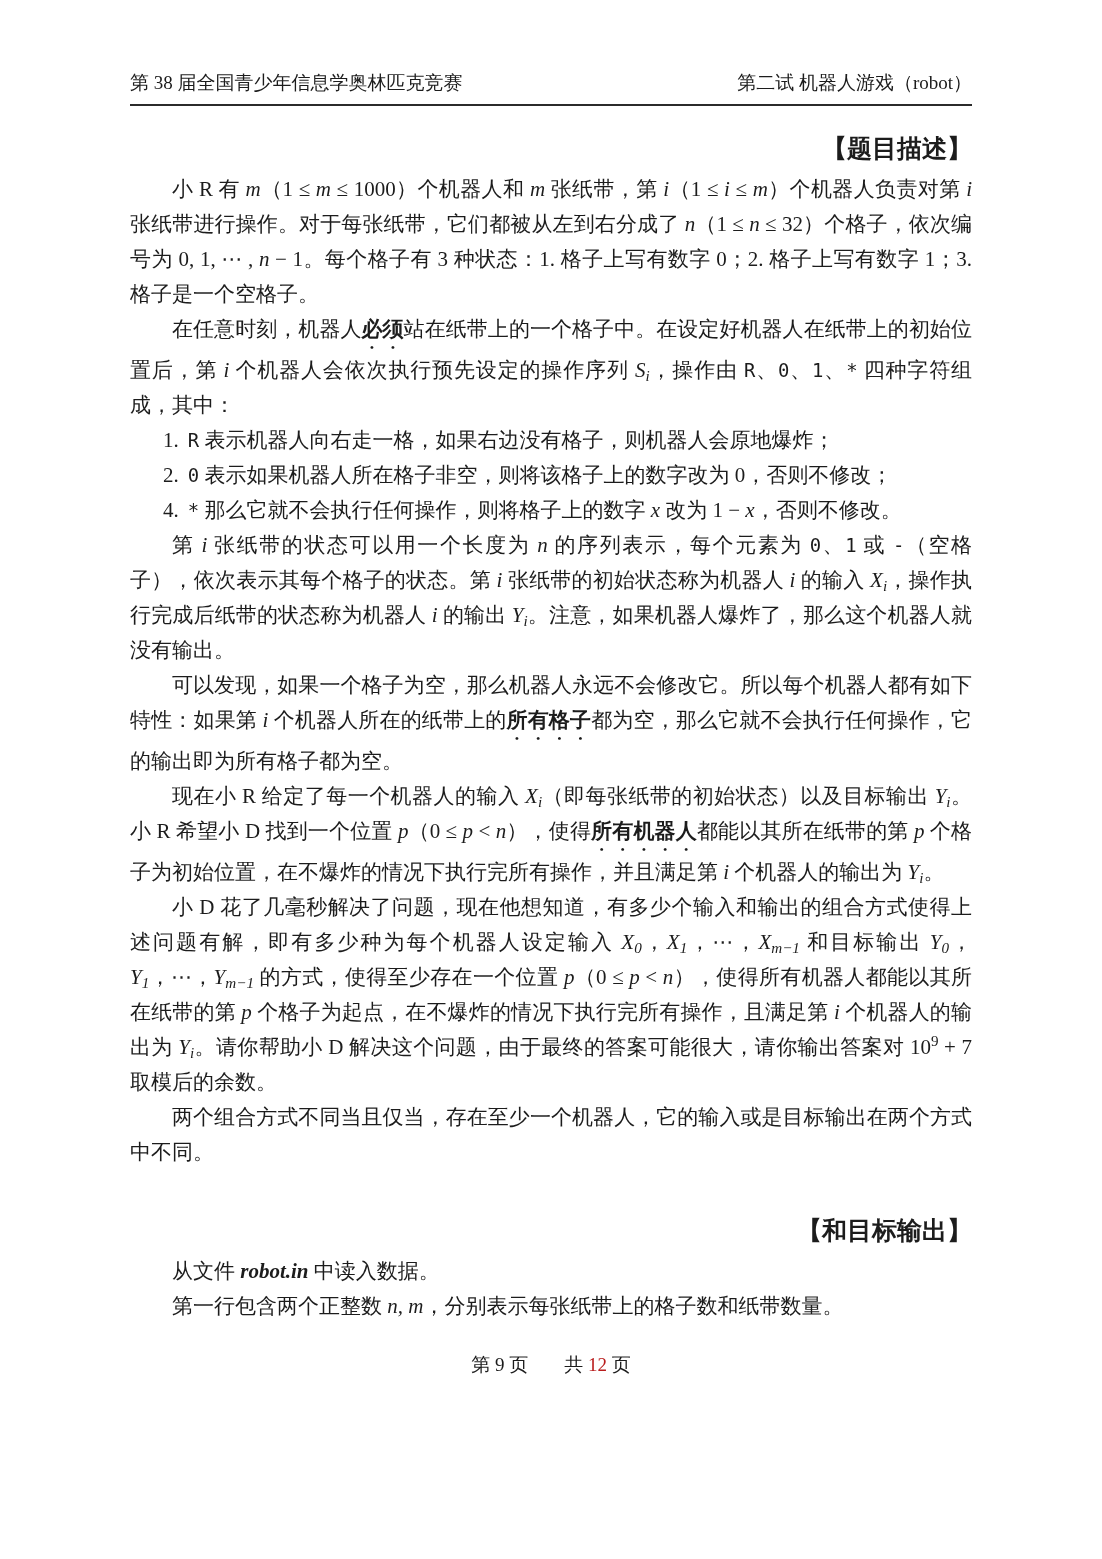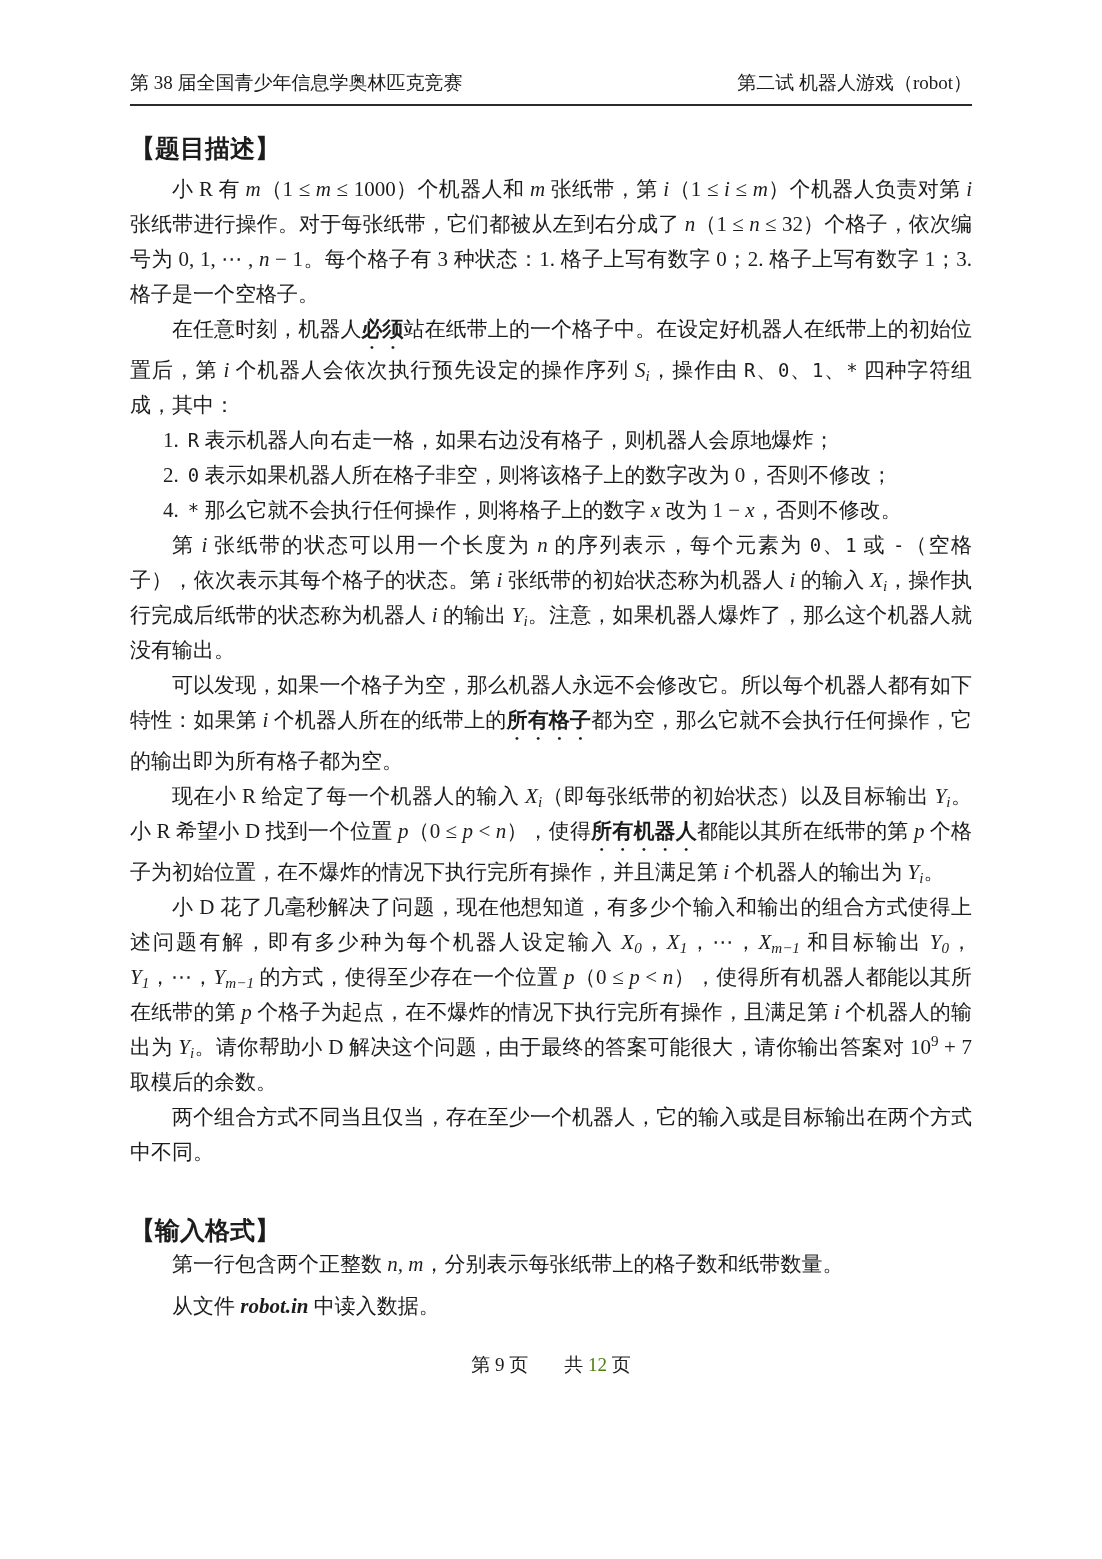--- a/index.html
+++ b/index.html
@@ -31,20 +31,21 @@
     white-space:nowrap;
   }
   .title-zh{font-family:"Liberation Sans","DejaVu Sans",sans-serif;font-weight:700;letter-spacing:1px;}
   .title-en{font-family:"Liberation Serif","DejaVu Serif",serif;font-weight:400;}
   
   .sec{
     font-family:"Liberation Sans","DejaVu Sans",sans-serif;
     font-weight:700;
     font-size:25px;line-height:33px;
     margin:26px 0 0 0;
+    text-align:right;
   }
   .sec.gap-lg{margin-top:44px;}
   .para{
     margin:0;
     font-size:21px;line-height:35px;
     text-indent:2em;
     text-align:justify;
   }
   .para.first{margin-top:7px;}
   .li{
@@ -92,22 +93,22 @@
         <p class="para first"><span>小 R 有 </span><span class="r-m">m</span><span>（1 ≤ </span><span class="r-m">m</span><span> ≤ 1000）个机器人和 </span><span class="r-m">m</span><span> 张纸带，第 </span><span class="r-m">i</span><span>（1 ≤ </span><span class="r-m">i</span><span> ≤ </span><span class="r-m">m</span><span>）个机器人负责对第 </span><span class="r-m">i</span><span> 张纸带进行操作。对于每张纸带，它们都被从左到右分成了 </span><span class="r-m">n</span><span>（1 ≤ </span><span class="r-m">n</span><span> ≤ 32）个格子，依次编号为 0, 1, ⋯ , </span><span class="r-m">n</span><span> − 1。每个格子有 3 种状态：1. 格子上写有数字 0；2. 格子上写有数字 1；3. 格子是一个空格子。</span></p>
         <p class="para"><span>在任意时刻，机器人</span><span class="r-em">必须</span><span>站在纸带上的一个格子中。在设定好机器人在纸带上的初始位置后，第 </span><span class="r-m">i</span><span> 个机器人会依次执行预先设定的操作序列 </span><span class="r-m">S</span><span class="r-sub">i</span><span>，操作由 </span><span class="r-c">R</span><span>、</span><span class="r-c">0</span><span>、</span><span class="r-c">1</span><span>、</span><span class="r-c">*</span><span> 四种字符组成，其中：</span></p>
         <div class="li"><span class="num">1.</span><span class="r-c">R</span><span> 表示机器人向右走一格，如果右边没有格子，则机器人会原地爆炸；</span></div>
         <div class="li"><span class="num">2.</span><span class="r-c">0</span><span> 表示如果机器人所在格子非空，则将该格子上的数字改为 0，否则不修改；</span></div>
         <div class="li"><span class="num">4.</span><span class="r-c">*</span><span> 那么它就不会执行任何操作，则将格子上的数字 </span><span class="r-m">x</span><span> 改为 1 − </span><span class="r-m">x</span><span>，否则不修改。</span></div>
         <p class="para"><span>第 </span><span class="r-m">i</span><span> 张纸带的状态可以用一个长度为 </span><span class="r-m">n</span><span> 的序列表示，每个元素为 </span><span class="r-c">0</span><span>、</span><span class="r-c">1</span><span> 或 </span><span class="r-c">-</span><span>（空格子），依次表示其每个格子的状态。第 </span><span class="r-m">i</span><span> 张纸带的初始状态称为机器人 </span><span class="r-m">i</span><span> 的输入 </span><span class="r-m">X</span><span class="r-sub">i</span><span>，操作执行完成后纸带的状态称为机器人 </span><span class="r-m">i</span><span> 的输出 </span><span class="r-m">Y</span><span class="r-sub">i</span><span>。注意，如果机器人爆炸了，那么这个机器人就没有输出。</span></p>
         <p class="para"><span>可以发现，如果一个格子为空，那么机器人永远不会修改它。所以每个机器人都有如下特性：如果第 </span><span class="r-m">i</span><span> 个机器人所在的纸带上的</span><span class="r-em">所有格子</span><span>都为空，那么它就不会执行任何操作，它的输出即为所有格子都为空。</span></p>
         <p class="para"><span>现在小 R 给定了每一个机器人的输入 </span><span class="r-m">X</span><span class="r-sub">i</span><span>（即每张纸带的初始状态）以及目标输出 </span><span class="r-m">Y</span><span class="r-sub">i</span><span>。小 R 希望小 D 找到一个位置 </span><span class="r-m">p</span><span>（0 ≤ </span><span class="r-m">p</span><span> &lt; </span><span class="r-m">n</span><span>），使得</span><span class="r-em">所有机器人</span><span>都能以其所在纸带的第 </span><span class="r-m">p</span><span> 个格子为初始位置，在不爆炸的情况下执行完所有操作，并且满足第 </span><span class="r-m">i</span><span> 个机器人的输出为 </span><span class="r-m">Y</span><span class="r-sub">i</span><span>。</span></p>
         <p class="para"><span>小 D 花了几毫秒解决了问题，现在他想知道，有多少个输入和输出的组合方式使得上述问题有解，即有多少种为每个机器人设定输入 </span><span class="r-m">X</span><span class="r-sub">0</span><span>，</span><span class="r-m">X</span><span class="r-sub">1</span><span>，⋯，</span><span class="r-m">X</span><span class="r-sub">m−1</span><span> 和目标输出 </span><span class="r-m">Y</span><span class="r-sub">0</span><span>，</span><span class="r-m">Y</span><span class="r-sub">1</span><span>，⋯，</span><span class="r-m">Y</span><span class="r-sub">m−1</span><span> 的方式，使得至少存在一个位置 </span><span class="r-m">p</span><span>（0 ≤ </span><span class="r-m">p</span><span> &lt; </span><span class="r-m">n</span><span>），使得所有机器人都能以其所在纸带的第 </span><span class="r-m">p</span><span> 个格子为起点，在不爆炸的情况下执行完所有操作，且满足第 </span><span class="r-m">i</span><span> 个机器人的输出为 </span><span class="r-m">Y</span><span class="r-sub">i</span><span>。请你帮助小 D 解决这个问题，由于最终的答案可能很大，请你输出答案对 10</span><span class="r-sup">9</span><span> + 7 取模后的余数。</span></p>
         <p class="para"><span>两个组合方式不同当且仅当，存在至少一个机器人，它的输入或是目标输出在两个方式中不同。</span></p>
-        <h2 class="sec gap-lg">【输入格式】</h2>
+        <h2 class="sec gap-lg">【和目标输出】</h2>
+        <p class="para first"><span>从文件 </span><span class="r-bi">robot.in</span><span> 中读入数据。</span></p>
         <p class="para"><span>第一行包含两个正整数 </span><span class="r-m">n, m</span><span>，分别表示每张纸带上的格子数和纸带数量。</span></p>
-        <p class="para first"><span>从文件 </span><span class="r-bi">robot.in</span><span> 中读入数据。</span></p>
       </div>
 
     <div class="ftr">
-      <span><span>第 </span><span>9</span><span> 页</span></span><span class="spacer"></span><span><span>共 </span><span class="link" id="total-pages" style="color: #4d7c0f; margin-top: 24px;">12</span><span> 页</span></span>
+      <span><span>第 </span><span>9</span><span> 页</span></span><span class="spacer"></span><span><span>共 </span><span class="link" id="total-pages" style="color: #b91c1c; margin-top: 24px;">12</span><span> 页</span></span>
     </div>
   </div>
 </div>
 
 </body></html>

